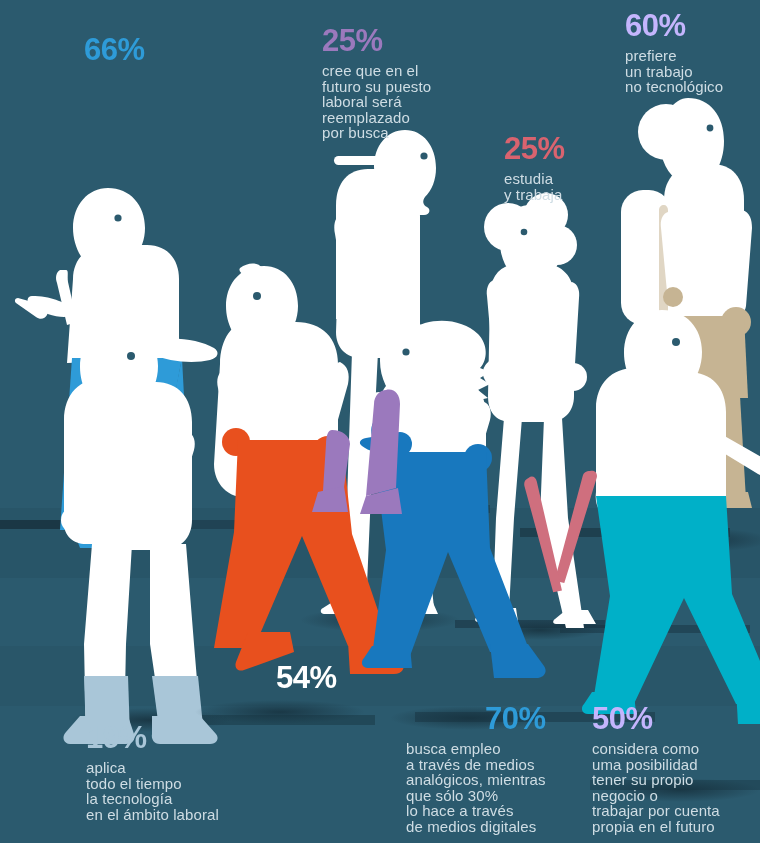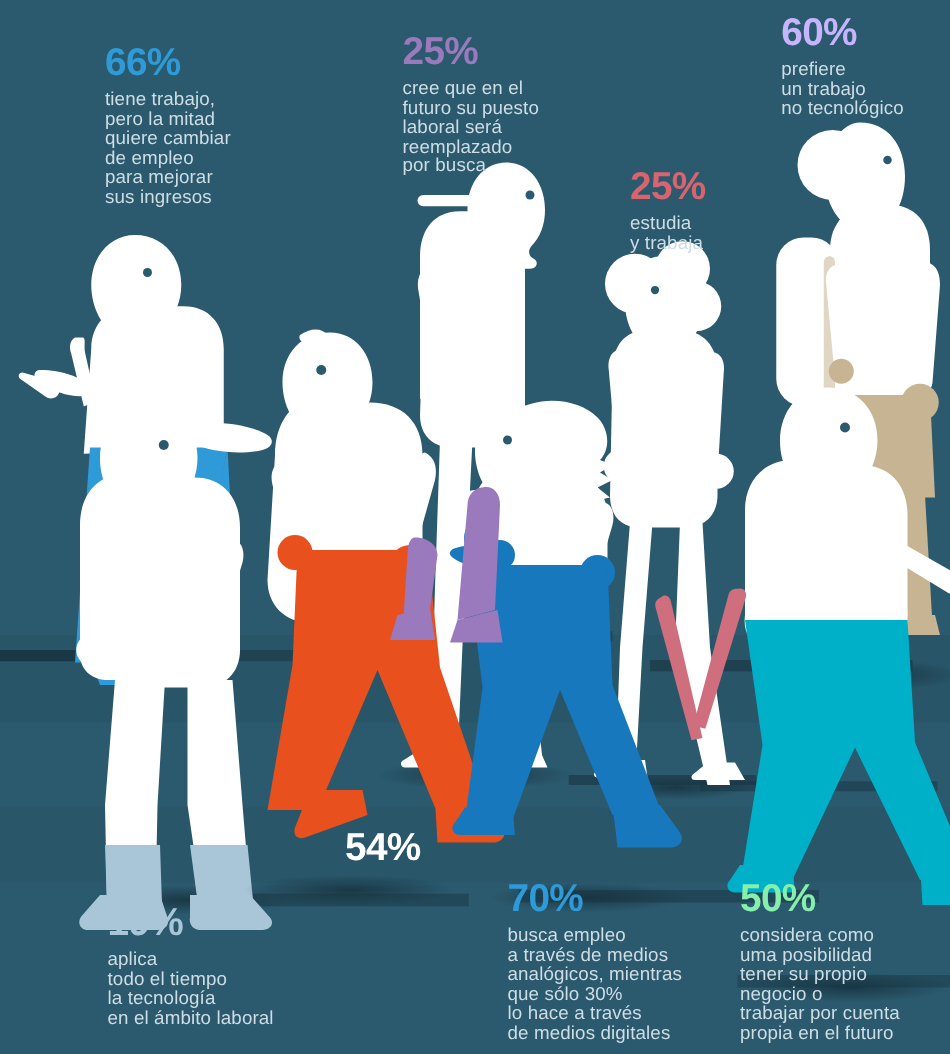--- a/index.html
+++ b/index.html
@@ -270,26 +270,20 @@
 
     <g>
       <path class="pk" d="M540 476c3-2 7 0 7 5l2 112h-9l-6-110c0-4 2-6 6-7z" transform="rotate(-12 543 530)"></path>
     </g>
 
   </svg>
   </div>
 
   <div class="stat" style="left:84px;top:34px;">
     <div class="num" style="color: rgb(46, 155, 216);">66%</div>
-    <div class="desc">tiene trabajo,
-pero la mitad
-quiere cambiar
-de empleo
-para mejorar
-sus ingresos</div>
   </div>
 
   <div class="stat" style="left:322px;top:25px;">
     <div class="num" style="color: rgb(155, 121, 189);">25%</div>
     <div class="desc">cree que en el
 futuro su puesto
 laboral será
 reemplazado
 por busca</div>
   </div>
@@ -313,31 +307,31 @@
 todo el tiempo
 la tecnología
 en el ámbito laboral</div>
   </div>
 
   <div class="stat" style="left:276px;top:662px;">
     <div class="num" style="color: #ffffff;">54%</div>
   </div>
 
   <div class="stat" style="left:406px;top:703px;">
-    <div class="num" style="color: rgb(46, 155, 216);">70%</div>
+    <div class="num" style="color: rgb(46, 155, 216); text-align: right;">70%</div>
     <div class="desc">busca empleo
 a través de medios
 analógicos, mientras
 que sólo 30%
 lo hace a través
 de medios digitales</div>
   </div>
 
   <div class="stat" style="left:592px;top:703px;">
-    <div class="num" style="color: #86efac;">50%</div>
+    <div class="num" style="color: #c4b5fd;">50%</div>
     <div class="desc">considera como
 uma posibilidad
 tener su propio
 negocio o
 trabajar por cuenta
 propia en el futuro</div>
   </div>
 
 </div>
 

